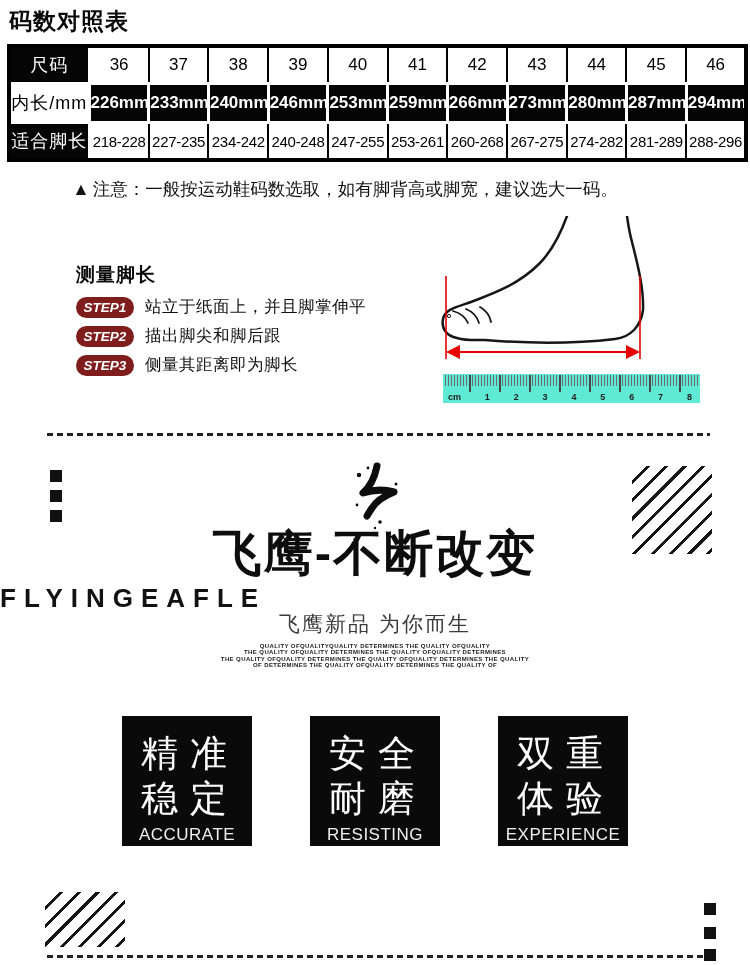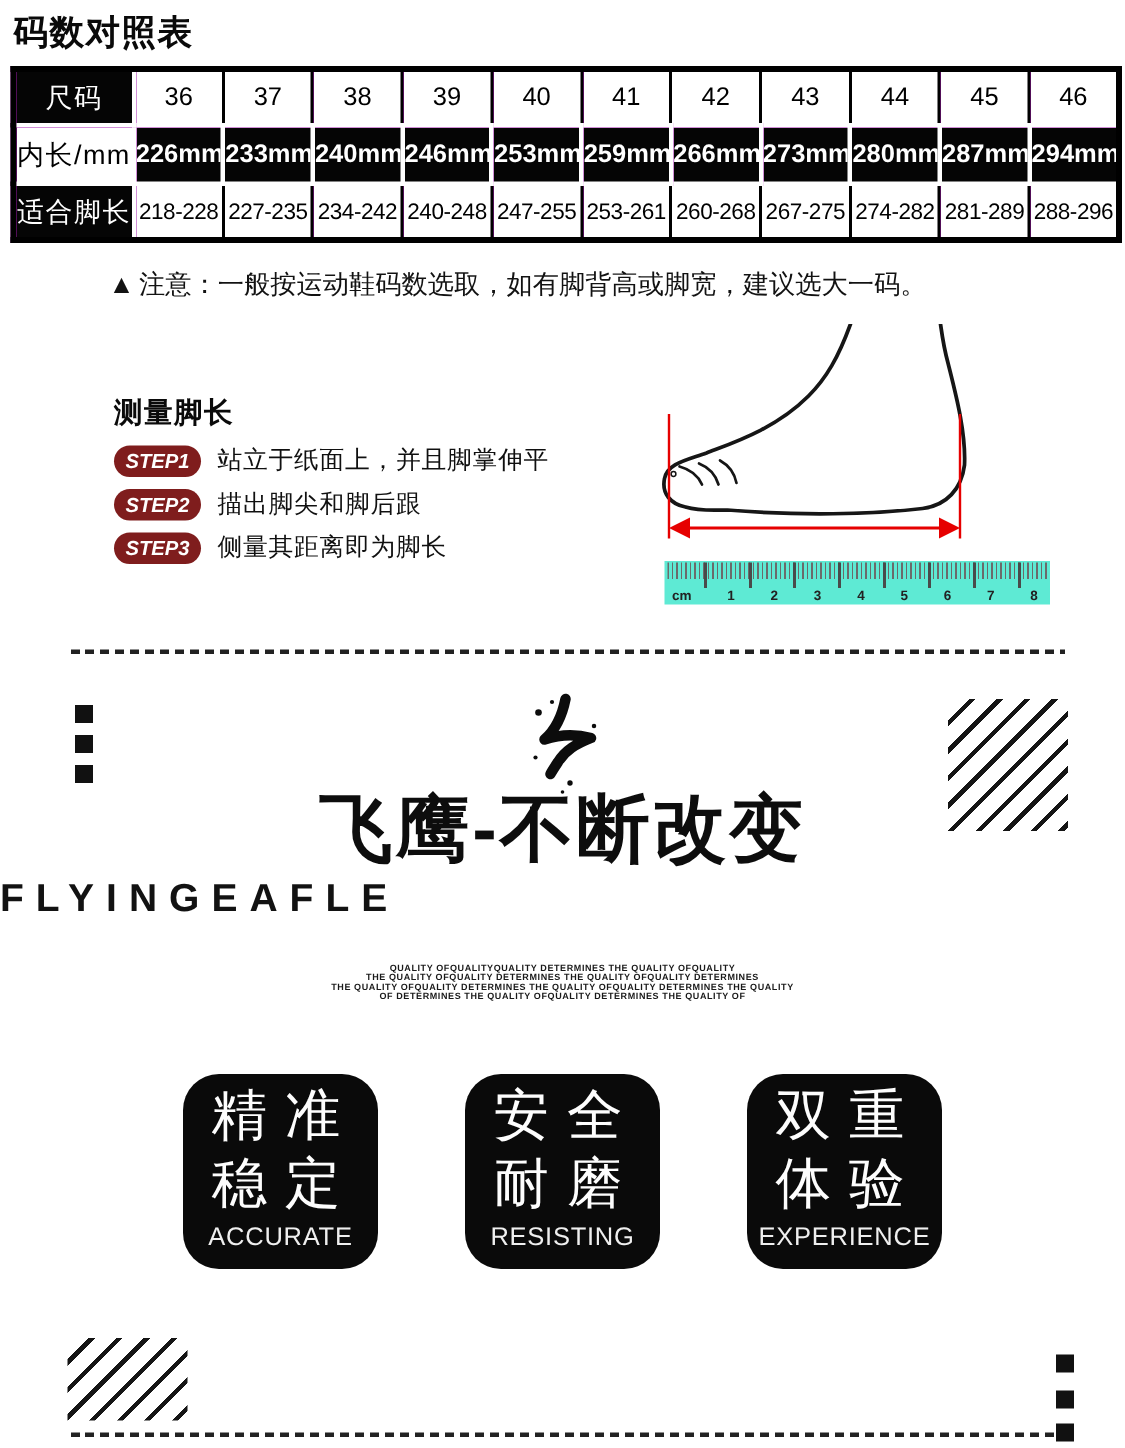--- a/index.html
+++ b/index.html
@@ -2,21 +2,21 @@
 <html><head>
 <meta charset="utf-8">
 <style>
   html,body{margin:0;padding:0;background:#fff;}
   .page{position:relative;width:750px;height:965px;background:#fff;overflow:hidden;
         font-family:"Liberation Sans","DejaVu Sans",sans-serif;color:#111;}
 
   
   .chart-title{position:absolute;left:9px;top:6px;font-size:23px;font-weight:900;letter-spacing:1px;color:#0a0a0a;}
   table.size{position:absolute;left:7px;top:44px;width:741px;border-collapse:collapse;
-             table-layout:fixed;border:4px solid #000;background:#a21caf;}
+             table-layout:fixed;border:4px solid #000;background:#701a75;}
   table.size td{text-align:center;vertical-align:middle;padding:0;overflow:hidden;white-space:nowrap;}
   tr.r0 td{height:34px;} tr.r1 td{height:36px;} tr.r2 td{height:34px;}
   td.b{background:#050505;color:#fff;border:3px solid #fff;}
   td.w{background:#fff;color:#000;border:2px solid #000;}
   td.lbl{font-size:18px;letter-spacing:1px;}
   tr.r0 td.w{font-size:17px;}
   tr.r1 td.b{font-size:17px;font-weight:700;}
   tr.r2 td.w{font-size:15px;letter-spacing:-0.3px;}
 
   
@@ -57,21 +57,21 @@
   .brand-sub{position:absolute;left:0;top:583px;width:750px;
              font-size:26px;font-weight:700;letter-spacing:8px;color:#121212;}
   .brand-tag{position:absolute;left:0;top:610px;width:750px;text-align:center;
              font-size:21px;color:#3c3c3c;letter-spacing:2px;}
   .fineprint{position:absolute;left:0;top:643px;width:750px;text-align:center;
              font-size:6px;line-height:6.4px;font-weight:700;letter-spacing:0.4px;color:#191919;}
 
   
   .features{position:absolute;left:0;top:716px;width:750px;display:flex;justify-content:center;gap:58px;}
   .fbox{width:130px;height:130px;background:#0a0a0a;color:#fdfdfd;text-align:center;
-        box-sizing:border-box;padding-top:5px;border-radius:24px;}
+        box-sizing:border-box;padding-top:15px;}
   .fbox .cn{font-size:37px;line-height:45px;letter-spacing:12px;padding-left:6px;font-weight:400;}
   .fbox .en{font-size:17px;letter-spacing:0.5px;margin-top:4px;color:#efefef;font-weight:400;}
 </style>
 </head>
 <body>
 
 <div class="page">
 
   <div class="chart-title">码数对照表</div>
 
@@ -195,20 +195,21 @@
     <circle cx="9" cy="13" r="2.2" fill="#0c0c0c"></circle>
     <circle cx="18" cy="6" r="1.4" fill="#0c0c0c"></circle>
     <circle cx="46" cy="22" r="1.5" fill="#0c0c0c"></circle>
     <circle cx="7" cy="43" r="1.4" fill="#0c0c0c"></circle>
     <circle cx="30" cy="60" r="1.8" fill="#0c0c0c"></circle>
     <circle cx="25" cy="66" r="1.2" fill="#0c0c0c"></circle>
   </svg>
 
   <div class="brand-title">飞鹰-不断改变</div>
   <div class="brand-sub">FLYINGEAFLE</div>
+  <div class="brand-tag">飞鹰新品 为你而生</div>
   <div class="fineprint">
     <div>QUALITY OFQUALITYQUALITY DETERMINES THE QUALITY OFQUALITY</div>
     <div>THE QUALITY OFQUALITY DETERMINES THE QUALITY OFQUALITY DETERMINES</div>
     <div>THE QUALITY OFQUALITY DETERMINES THE QUALITY OFQUALITY DETERMINES THE QUALITY</div>
     <div>OF DETERMINES THE QUALITY OFQUALITY DETERMINES THE QUALITY OF</div>
   </div>
 
   <div class="features">
     <div class="fbox">
       <div class="cn">精准</div>

